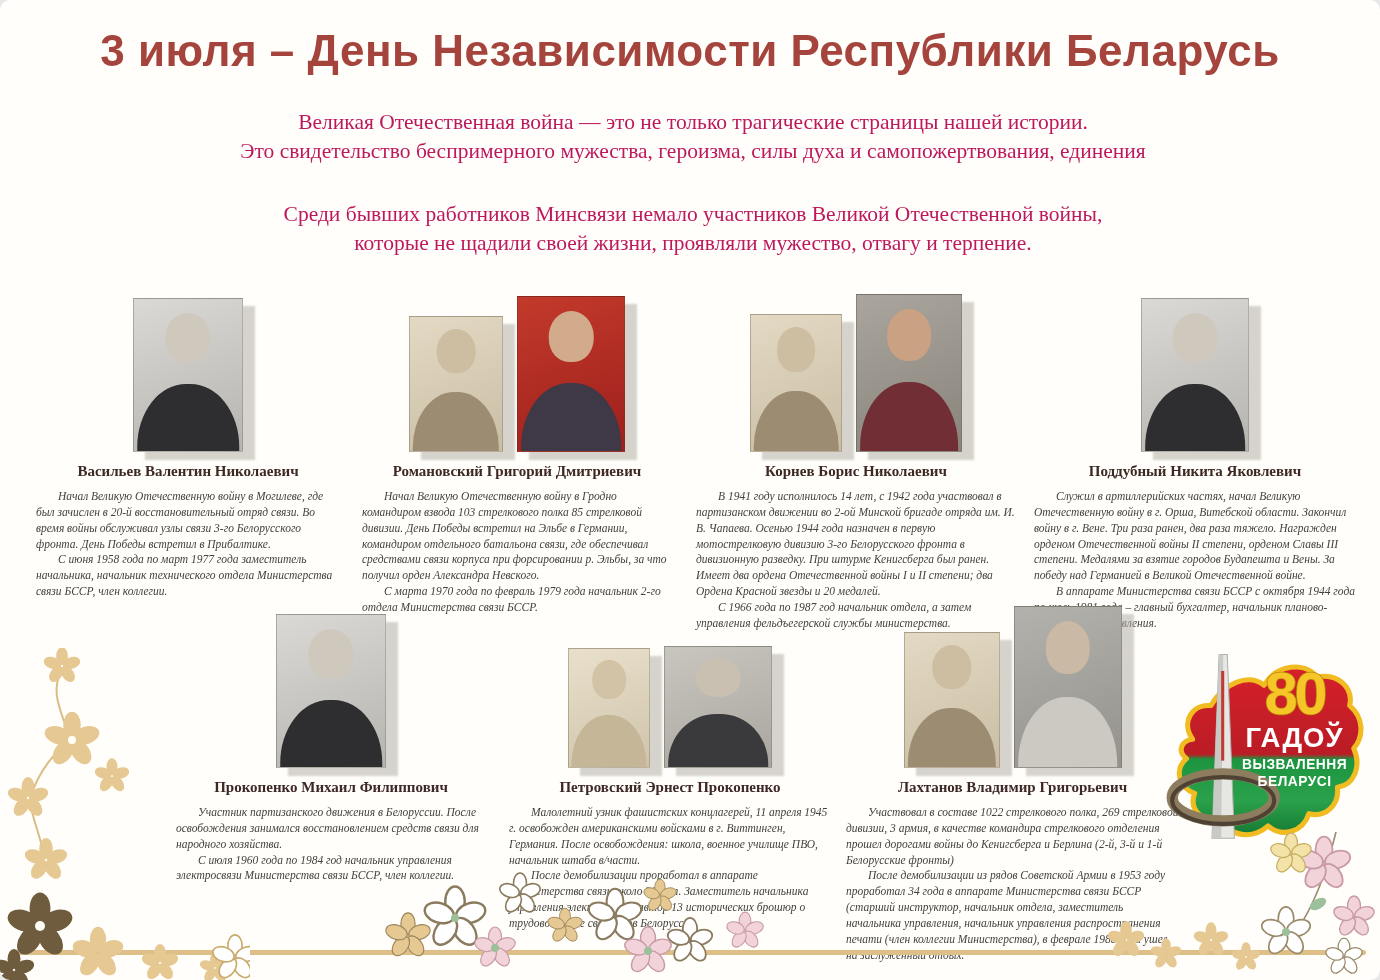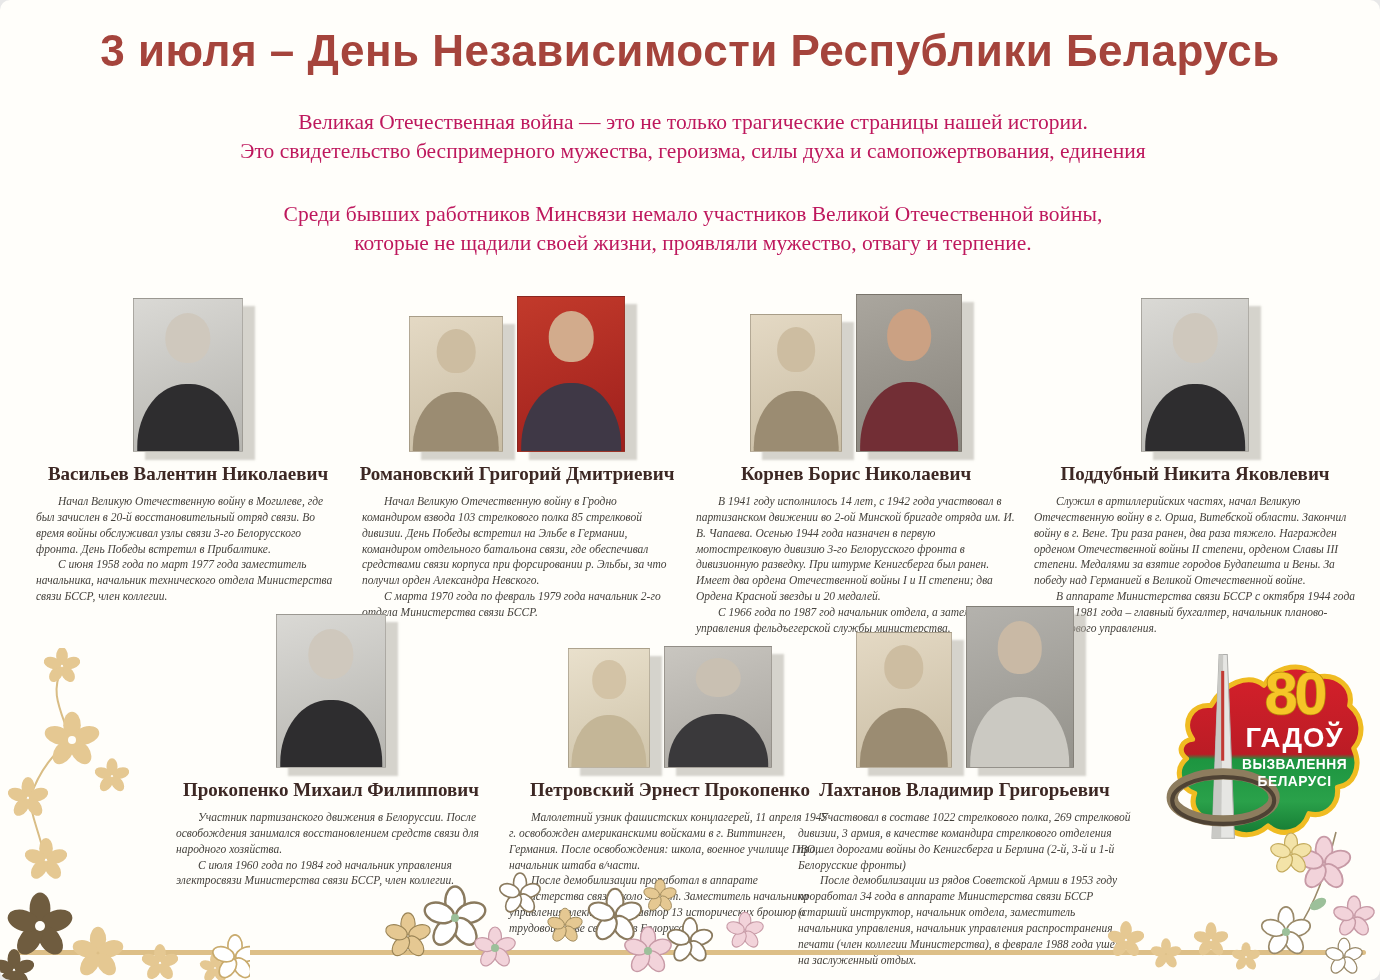--- a/index.html
+++ b/index.html
@@ -32,21 +32,21 @@
          transform:translateX(-50%);border-radius:48% 48% 0 0/90% 90% 0 0;background:var(--suit);}
   .ph-bw{--skin:#cfc8bd;--suit:#2e2d2f;background:linear-gradient(160deg,#dad9d5,#b5b4af);}
   .ph-sepia{--skin:#cdbda1;--suit:#9b8c72;background:linear-gradient(160deg,#e4d9c4,#c9bda4);}
   .ph-red{--skin:#d2ab8c;--suit:#3f3846;background:linear-gradient(160deg,#c23a2b,#9e1f1c);}
   .ph-maroon{--skin:#cba183;--suit:#722e35;background:linear-gradient(160deg,#aaa69e,#88847c);}
   .ph-boy{--skin:#d3c3a6;--suit:#c4b697;background:linear-gradient(160deg,#e9e0cc,#cfc4aa);}
   .ph-desk{--skin:#c9c0b2;--suit:#3a393b;background:linear-gradient(160deg,#c9c6c0,#a9a6a0);}
   .ph-lightsuit{--skin:#c9b9a5;--suit:#cbc9c2;background:linear-gradient(160deg,#b4b2ad,#94928b);}
   .medals{position:absolute;left:18%;bottom:6%;width:34%;height:22%;
          background:radial-gradient(circle 2.5px,#e8c23c 2.4px,transparent 2.6px) 0 0/11px 11px;}
-  .vname{margin-top:11px;text-align:center;font-weight:700;font-size:19px;color:#3d2824;}
+  .vname{margin-top:11px;text-align:center;font-weight:700;font-size:15px;color:#3d2824;}
   .vbio{margin-top:9px;padding:0 6px;font-style:italic;font-size:11.5px;line-height:1.38;
         color:#45423d;text-align:left;}
   .vbio p{margin:0;text-indent:22px;}
 
   
   .badge{position:absolute;left:1162px;top:642px;width:204px;height:220px;}
   .badge text{font-family:"Liberation Sans",sans-serif;font-weight:700;}
   .b80{fill:#f6c527;stroke:#b8860b;stroke-width:1.6px;paint-order:stroke;
        font-size:58px;letter-spacing:-3px;}
   .bgadou{fill:#ffffff;font-size:27px;letter-spacing:1px;}
@@ -154,21 +154,21 @@
       <div class="photo ph-boy" style="width:80px;height:118px;"></div>
       <div class="photo ph-desk" style="width:106px;height:120px;"></div>
     </div>
     <div class="vname">Петровский Эрнест Прокопенко</div>
     <div class="vbio">
       <p>Малолетний узник фашистских концлагерей, 11 апреля 1945 г. освобожден американскими войсками в г. Виттинген, Германия. После освобождения: школа, военное училище ПВО, начальник штаба в/части.</p>
       <p>После демобилизации проработал в аппарате Министерства связи около 30 лет. Заместитель начальника управления электросвязи, автор 13 исторических брошюр о трудовой славе связистов Белоруссии.</p>
     </div>
   </div>
 
-  <div class="card row2" style="left:792px;width:345px;">
+  <div class="card row2" style="left:840px;width:345px;">
     <div class="photos">
       <div class="photo ph-sepia" style="width:94px;height:134px;"></div>
       <div class="photo ph-lightsuit" style="width:106px;height:160px;"></div>
     </div>
     <div class="vname">Лахтанов Владимир Григорьевич</div>
     <div class="vbio">
       <p>Участвовал в составе 1022 стрелкового полка, 269 стрелковой дивизии, 3 армия, в качестве командира стрелкового отделения прошел дорогами войны до Кенигсберга и Берлина (2-й, 3-й и 1-й Белорусские фронты)</p>
       <p>После демобилизации из рядов Советской Армии в 1953 году проработал 34 года в аппарате Министерства связи БССР (старший инструктор, начальник отдела, заместитель начальника управления, начальник управления распространения печати (член коллегии Министерства), в феврале 1988 года ушел на заслуженный отдых.</p>
     </div>
   </div>

